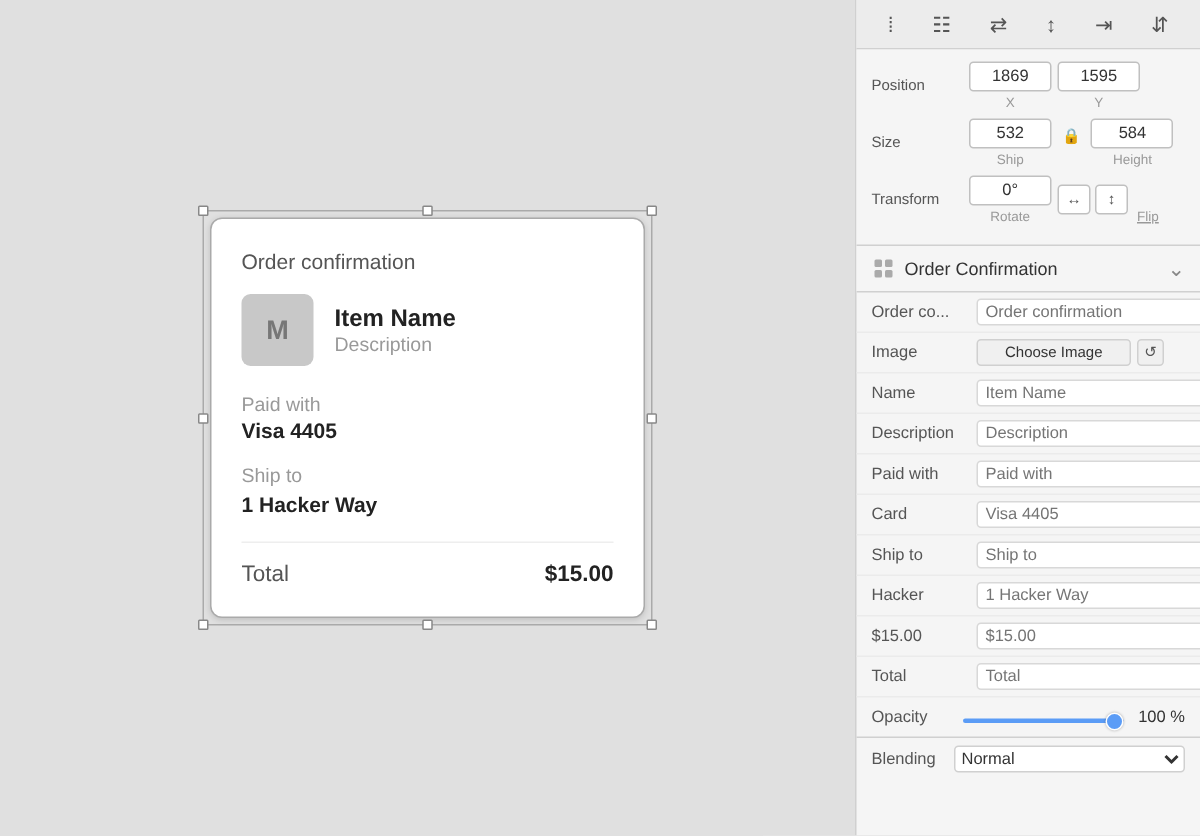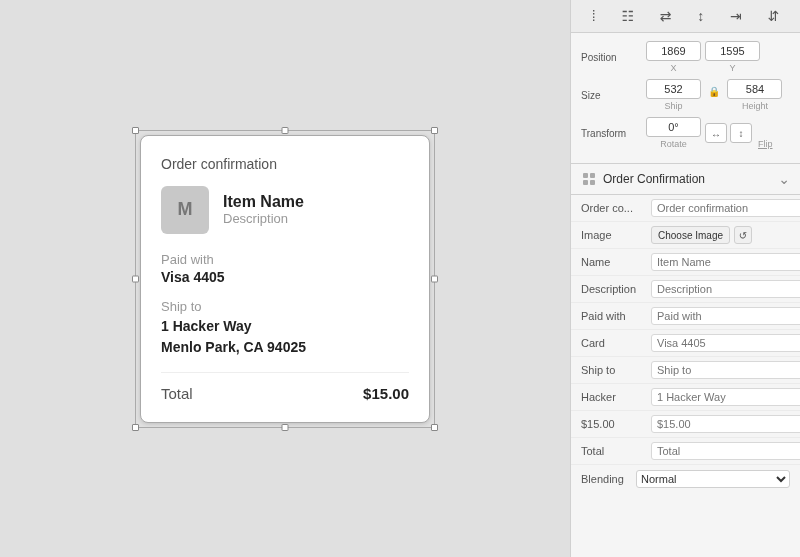--- a/index.html
+++ b/index.html
@@ -316,21 +316,21 @@
       gap: 4px;
     }
 
     .choose-image-btn {
       height: 18px;
       border: 1px solid #d0d0d0;
       border-radius: 3px;
       background: #f0f0f0;
       font-size: 10px;
       color: #333;
-      padding: 1px 6px;
+      padding: 1px 18px;
       cursor: pointer;
     }
 
     .image-icon-btn {
       width: 18px;
       height: 18px;
       border: 1px solid #d0d0d0;
       border-radius: 3px;
       background: #f0f0f0;
       display: flex;
@@ -440,21 +440,20 @@
 
     <div class="info-section">
       <div class="info-label">Paid with</div>
       <div class="info-value">Visa 4405</div>
     </div>
 
     <div class="info-section">
       <div class="info-label">Ship to</div>
       <div class="info-value multiline">
         <span>1 Hacker Way</span><br>
-        <span>Menlo Park, CA 94025</span>
       </div>
     </div>
 
     <div class="total-row">
       <span class="total-label">Total</span>
       <span class="total-amount">$15.00</span>
     </div>
   </div>
 </div>
 
@@ -575,20 +574,27 @@
   <div class="override-row">
     <span class="override-label">$15.00</span>
     <input class="override-input" placeholder="$15.00" type="text" style="">
   </div>
 
   <div class="override-row">
     <span class="override-label">Total</span>
     <input class="override-input" placeholder="Total" type="text" style="">
   </div>
 
+  <div class="opacity-row">
+    <span class="opacity-label">Opacity</span>
+    <div class="opacity-slider-container">
+      <input class="opacity-slider" type="range" min="0" max="100" value="100" style="">
+    </div>
+    <span class="opacity-value">100 %</span>
+  </div>
 
   <div class="blending-row">
     <span class="blending-label">Blending</span>
     <select class="blending-select">
       <option>Normal</option>
       <option>Multiply</option>
       <option>Screen</option>
       <option>Overlay</option>
     </select>
   </div>

